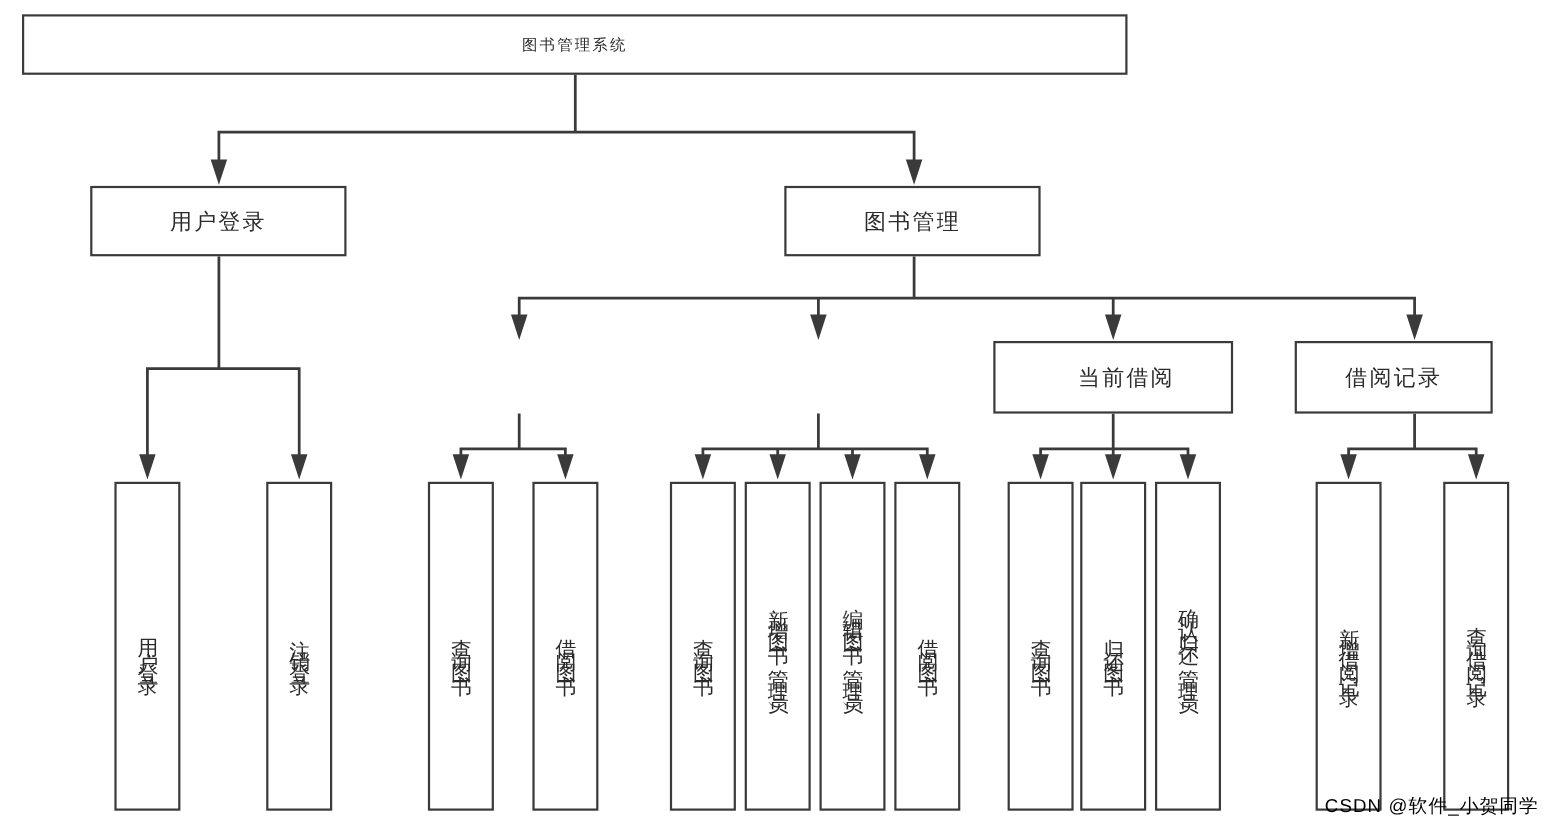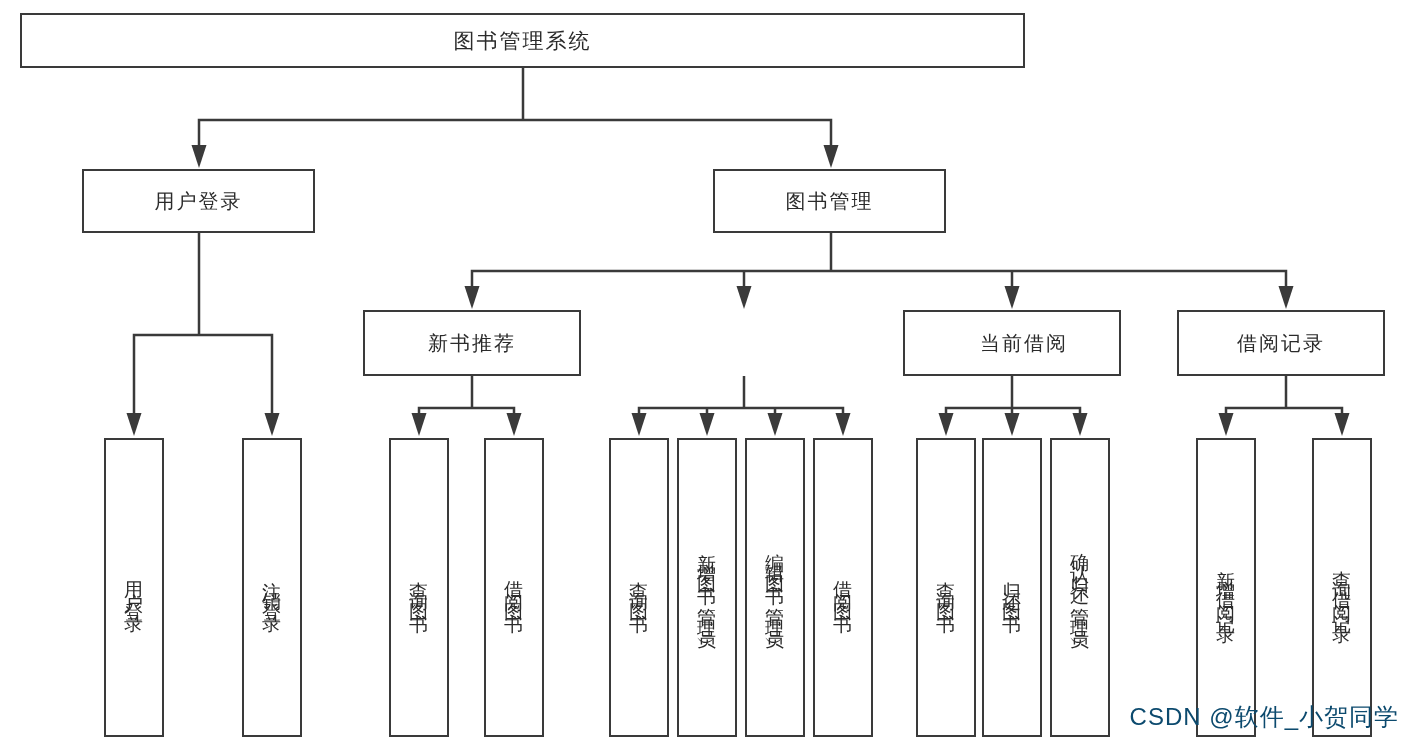--- a/index.html
+++ b/index.html
@@ -22,37 +22,37 @@
     box-sizing: border-box;
     background: #ffffff;
     border: 2.5px solid #3a3a3a;
     display: flex;
     align-items: center;
     justify-content: center;
     z-index: 2;
     color: #2b2b2b;
   }
   .node .lbl { text-align: center; white-space: nowrap; }
-  .h-root .lbl { font-size: 21px; letter-spacing: 2px; }
+  .h-root .lbl { font-size: 14px; letter-spacing: 2px; }
   .h-node .lbl { font-size: 20px; letter-spacing: 2px; }
   .v-node .lbl {
     writing-mode: vertical-rl;
     text-orientation: mixed;
     font-size: 19px;
     letter-spacing: 11px;
     white-space: normal;
     line-height: 1;
   }
   .watermark {
     position: absolute;
     right: 6px;
-    bottom: 14px;
+    bottom: 3px;
     z-index: 3;
-    font-size: 24px;
-    color: #0c4a6e;
+    font-size: 17px;
+    color: #000000;
     letter-spacing: 1px;
   }
 </style>
 </head>
 <body>
 
 <div class="canvas">
 
   <svg class="connectors" viewBox="0 0 1405 747" xmlns="http://www.w3.org/2000/svg" aria-hidden="true">
     <defs>
@@ -105,27 +105,24 @@
     <span class="lbl">图书管理系统</span>
   </div>
 
   <div class="node h-node" style="left:82px; top:169px; width:233px; height:64px;">
     <span class="lbl">用户登录</span>
   </div>
   <div class="node h-node" style="left:713px; top:169px; width:233px; height:64px;">
     <span class="lbl">图书管理</span>
   </div>
 
-  <div class="node h-node" style="left:363px; top:310px; width:218px; height:66px;">
-    <span class="lbl">新书推荐</span>
-  </div>
   <div class="node h-node" style="left:903px; top:310px; width:218px; height:66px;padding-left:24px;">
     <span class="lbl">当前借阅</span>
   </div>
-  <div class="node h-node" style="left:1177px; top:310px; width:208px; height:66px;justify-content:center;">
+  <div class="node h-node" style="left:1177px; top:310px; width:180px; height:66px;justify-content:center;">
     <span class="lbl">借阅记录</span>
   </div>
 
   <div class="node v-node" style="left:104px; top:438px; width:60px; height:299px;">
     <span class="lbl">用户登录</span>
   </div>
   <div class="node v-node" style="left:242px; top:438px; width:60px; height:299px;">
     <span class="lbl">注销登录</span>
   </div>
   <div class="node v-node" style="left:389px; top:438px; width:60px; height:299px;">

